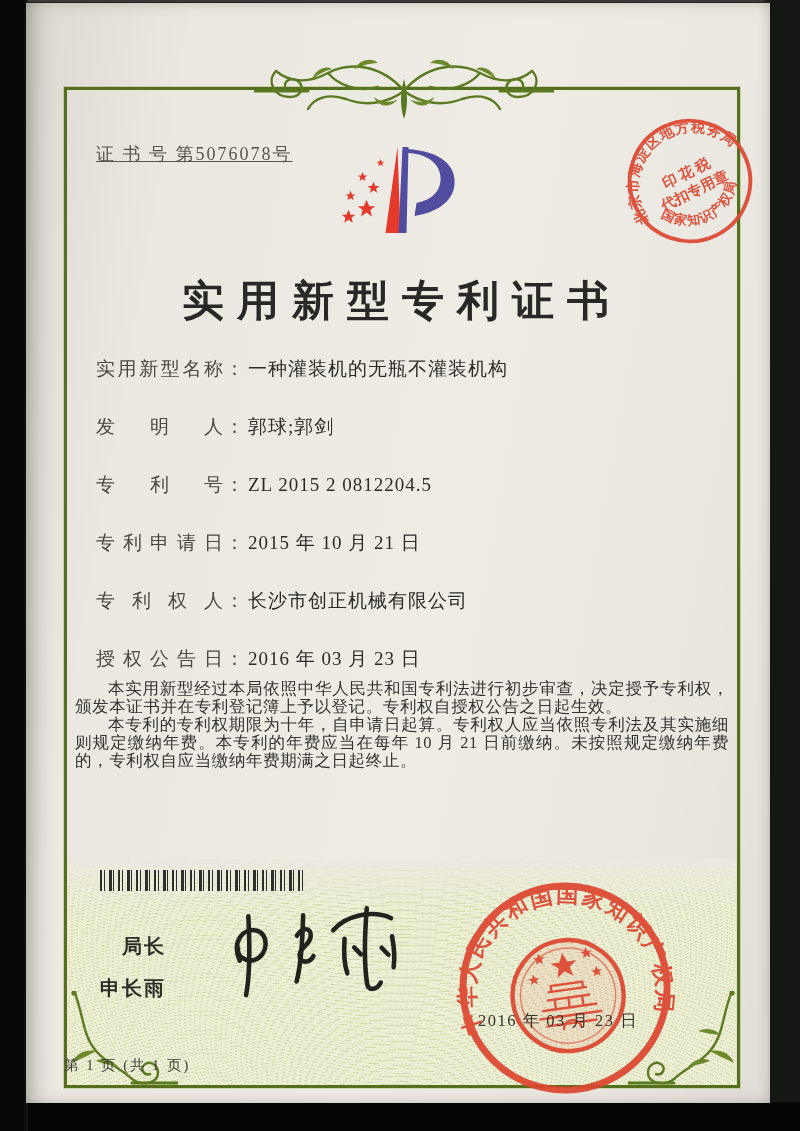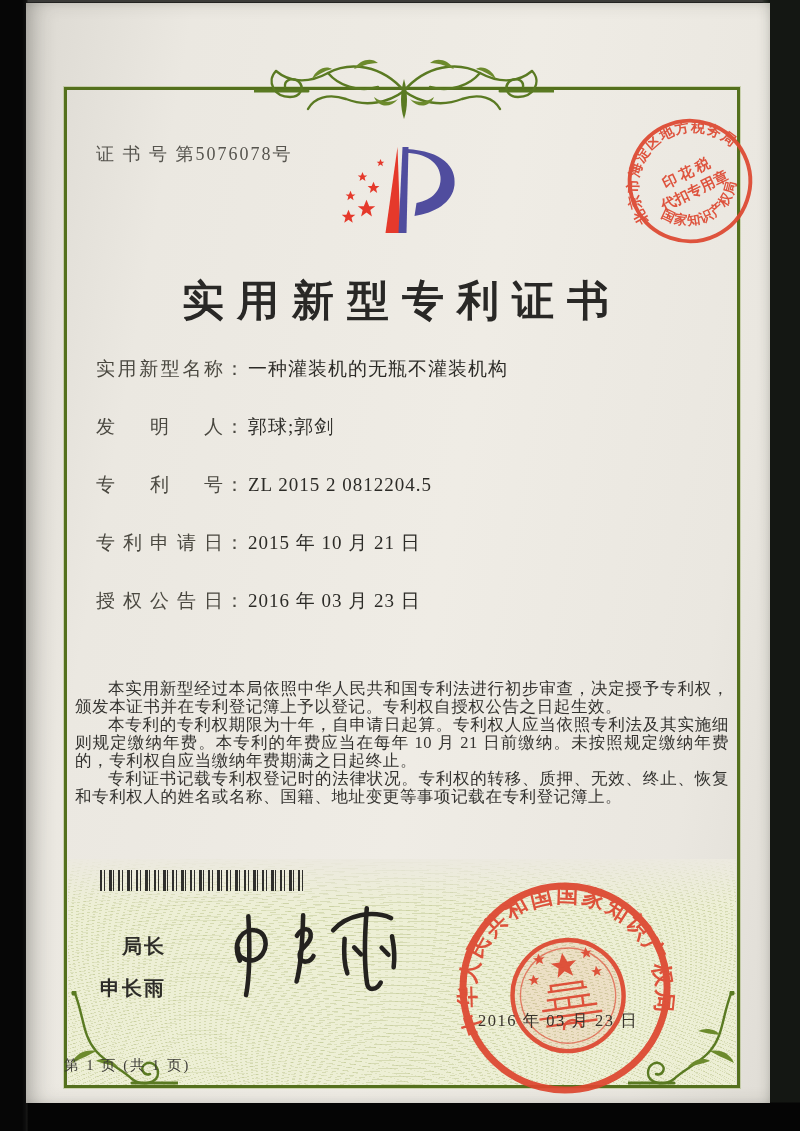--- a/index.html
+++ b/index.html
@@ -17,21 +17,21 @@
   .greenzone{position:absolute;left:42px;top:856px;width:668px;height:226px;
         background:
          linear-gradient(rgba(236,233,224,.95), rgba(236,233,224,0) 48px),
          repeating-radial-gradient(1100px 420px at 50% 140%, rgba(158,170,96,.30) 0 1px, rgba(0,0,0,0) 1px 7px),
          repeating-radial-gradient(900px 380px at 20% 150%, rgba(158,170,96,.18) 0 1px, rgba(0,0,0,0) 1px 9px);
         background-color:#edefd5;}
   .orn{position:absolute;color:#5a7a22;}
   .orn-top{left:228px;top:48px;width:300px;height:80px;}
   .orn-br{left:602px;top:988px;width:112px;height:98px;}
   .orn-bl{left:40px;top:988px;width:112px;height:98px;transform:scale(-1,1);}
-  .cert-no{position:absolute;left:70px;top:139px;font-size:18px;letter-spacing:2px;color:#56544e;}
+  .cert-no{position:absolute;left:70px;top:139px;font-size:18px;letter-spacing:2px;color:#56544e;text-decoration:underline;}
   .tax-stamp{position:absolute;left:596px;top:110px;width:136px;height:136px;transform:rotate(-26deg);opacity:.92;}
   .logo{position:absolute;left:316px;top:140px;width:126px;height:100px;}
   .title{position:absolute;left:38px;top:250px;width:676px;text-align:center;
         font-size:42px;font-weight:bold;letter-spacing:13px;color:#292826;margin-top:20px;}
   .fields{position:absolute;left:70px;top:350px;width:600px;color:#2f2e2a;}
   .field-row{height:55px;padding-top:3px;font-size:19px;white-space:nowrap;}
   .field-label{display:inline-block;width:128px;text-align:justify;text-align-last:justify;color:#4a4840;letter-spacing:1px;}
   .field-colon{margin:0 4px 0 1px;color:#4a4840;}
   .field-value{color:#2c2b27;letter-spacing:1px;}
   .paras{position:absolute;left:49px;top:677px;width:654px;font-size:16.5px;line-height:18px;
@@ -149,28 +149,30 @@
       <div class="field-row">
         <span class="field-label">发明人</span><span class="field-colon">：</span><span class="field-value">郭球;郭剑</span>
       </div>
       <div class="field-row">
         <span class="field-label">专利号</span><span class="field-colon">：</span><span class="field-value">ZL 2015 2 0812204.5</span>
       </div>
       <div class="field-row">
         <span class="field-label">专利申请日</span><span class="field-colon">：</span><span class="field-value">2015 年 10 月 21 日</span>
       </div>
       <div class="field-row">
+        <span class="field-label">专利权人</span><span class="field-colon">：</span><span class="field-value">长沙市创正机械有限公司</span>
+      </div>
+      <div class="field-row">
         <span class="field-label">授权公告日</span><span class="field-colon">：</span><span class="field-value">2016 年 03 月 23 日</span>
       </div>
     </div>
 
     <div class="paras">
       <p class="para">本实用新型经过本局依照中华人民共和国专利法进行初步审查，决定授予专利权，颁发本证书并在专利登记簿上予以登记。专利权自授权公告之日起生效。</p>
       <p class="para">本专利的专利权期限为十年，自申请日起算。专利权人应当依照专利法及其实施细则规定缴纳年费。本专利的年费应当在每年 10 月 21 日前缴纳。未按照规定缴纳年费的，专利权自应当缴纳年费期满之日起终止。</p>
-      <p class="para">专利证书记载专利权登记时的法律状况。专利权的转移、质押、无效、终止、恢复和专利权人的姓名或名称、国籍、地址变更等事项记载在专利登记簿上。</p>
     </div>
 
     <div class="barcode"></div>
 
     <div class="director">
       <div>局长</div>
       <div>申长雨</div>
     </div>
 
     <div class="signature">

